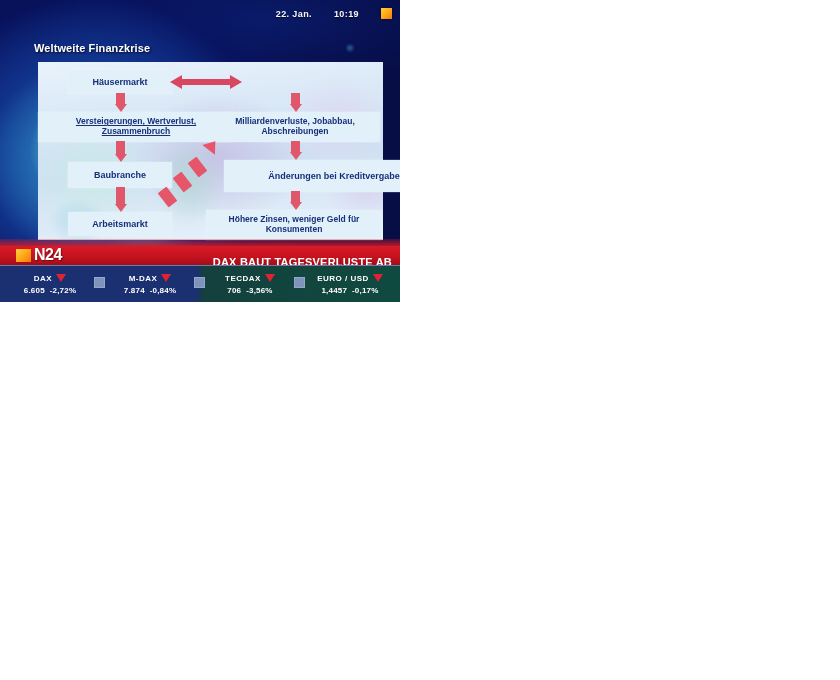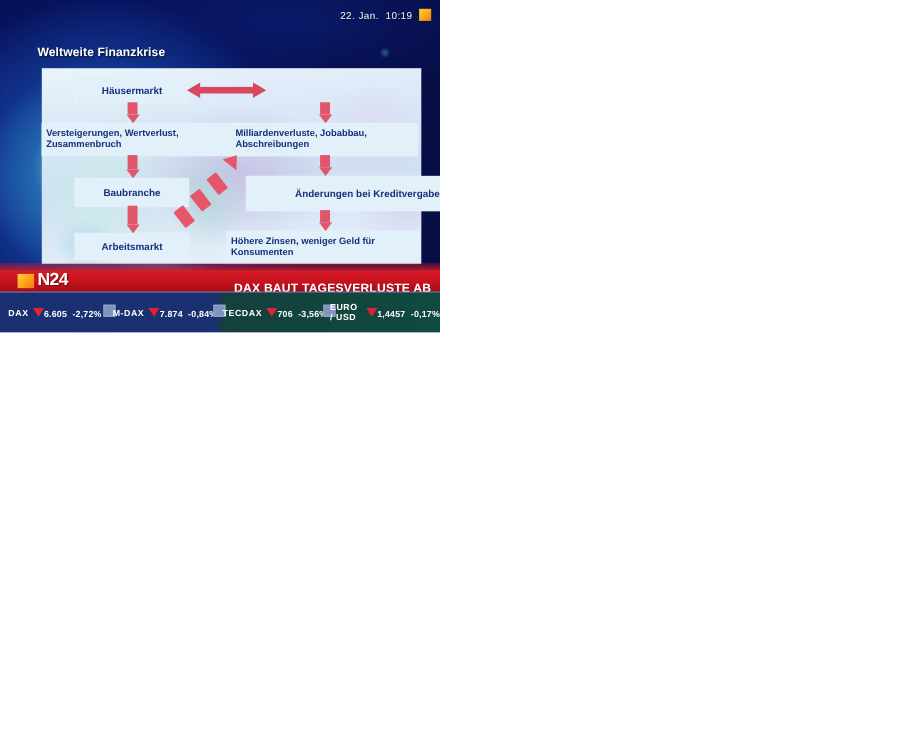--- a/index.html
+++ b/index.html
@@ -24,22 +24,22 @@
   #backdrop:after{
     content:"";position:absolute;inset:0;
     background:
       radial-gradient(circle 7px at 350px 48px, rgba(70,150,215,.55) 0%, rgba(70,150,215,0) 70%),
       radial-gradient(circle 10px at 118px 104px, rgba(185,235,245,.22) 0%, rgba(185,235,245,0) 70%),
       radial-gradient(ellipse 60px 28px at 150px 250px, rgba(120,205,215,.35) 0%, rgba(120,205,215,0) 75%);
   }
 
   
   #datetime{
-    position:absolute;right:8px;top:8px;display:flex;align-items:center;gap:6px;
-    color:#ffffff;font-size:9px;font-weight:normal;letter-spacing:.4px;
+    position:absolute;right:8px;top:8px;display:flex;align-items:center;gap:22px;
+    color:#ffffff;font-size:9px;font-weight:bold;letter-spacing:.4px;
     text-shadow:0 1px 1px rgba(0,0,0,.65);
   }
   #datetime .date{opacity:.97}
   #datetime .time{opacity:.97}
   #logo-square{
     width:11px;height:11px;
     background:linear-gradient(135deg,#ffd23a 0%,#ffae1a 45%,#f07c10 100%);
     box-shadow:0 0 2px rgba(0,0,0,.5);
   }
 
@@ -63,30 +63,30 @@
   #panel .map-wash{position:absolute;inset:0;
     background:
       radial-gradient(ellipse 45px 55px at 150px 120px, rgba(170,215,205,.6) 0%, rgba(170,215,205,0) 80%),
       radial-gradient(ellipse 38px 30px at 40px 160px, rgba(150,210,225,.55) 0%, rgba(150,210,225,0) 80%),
       radial-gradient(ellipse 55px 40px at 330px 130px, rgba(214,200,236,.55) 0%, rgba(214,200,236,0) 82%);
   }
 
   
   .node{
     position:absolute;background:#e2f0fa;
-    color:#16307a;font-weight:bold;
+    color:#16307a;font-weight:bold;text-align:center;
     display:flex;align-items:center;justify-content:center;
     line-height:1.15;
     box-shadow:0 0 1px rgba(255,255,255,.8);
   }
   .node .lbl{display:block;padding:0 4px;}
 
   
   #n-haeusermarkt{left:30px;top:8px;width:104px;height:24px;font-size:9px;}
-  #n-versteigerungen{left:0px;top:50px;width:196px;height:30px;font-size:8.5px;}
+  #n-versteigerungen{left:0px;top:50px;width:196px;height:30px;font-size:8.5px;text-decoration:underline;}
   #n-baubranche{left:30px;top:100px;width:104px;height:26px;font-size:9px;}
   #n-arbeitsmarkt{left:30px;top:150px;width:104px;height:24px;font-size:9px;}
 
   
   #n-banken{left:205px;top:8px;width:104px;height:24px;font-size:9px;}
   #n-milliarden{left:172px;top:50px;width:170px;height:30px;font-size:8.5px;}
   #n-aenderungen{left:186px;top:98px;width:140px;height:32px;font-size:9px;padding-left:40px;}
   #n-zinsen{left:168px;top:148px;width:176px;height:30px;font-size:8.5px;}
 
   
@@ -140,21 +140,21 @@
     position:absolute;right:8px;bottom:34px;
     color:#ffffff;font-size:11px;font-weight:bold;letter-spacing:.2px;
   }
 
   
   #ticker{
     position:absolute;left:0;bottom:0;width:400px;height:36px;display:flex;
     background:linear-gradient(90deg,#1a3070 0%,#1a3070 49%,#14403d 51%,#0f4a40 100%);
     border-top:1px solid #6b7fae;
   }
-  .tick{flex:1;position:relative;display:flex;flex-direction:row;
+  .tick{flex:1;position:relative;display:flex;flex-direction:column;
     align-items:center;justify-content:center;color:#ffffff;}
   .tick .nm{font-size:8px;font-weight:bold;letter-spacing:.5px;display:flex;align-items:center;gap:4px;}
   .tick .vals{font-size:8px;font-weight:bold;letter-spacing:.2px;margin-top:3px;}
   .tri-down{width:0;height:0;border-left:5px solid transparent;border-right:5px solid transparent;
     border-top:8px solid #e02232;}
   .sep{position:absolute;right:-5px;top:11px;width:9px;height:9px;
     background:#7f93bd;border:1px solid #93a6cb;}
   .tick:last-child .sep{display:none}
 </style>
 </head>

